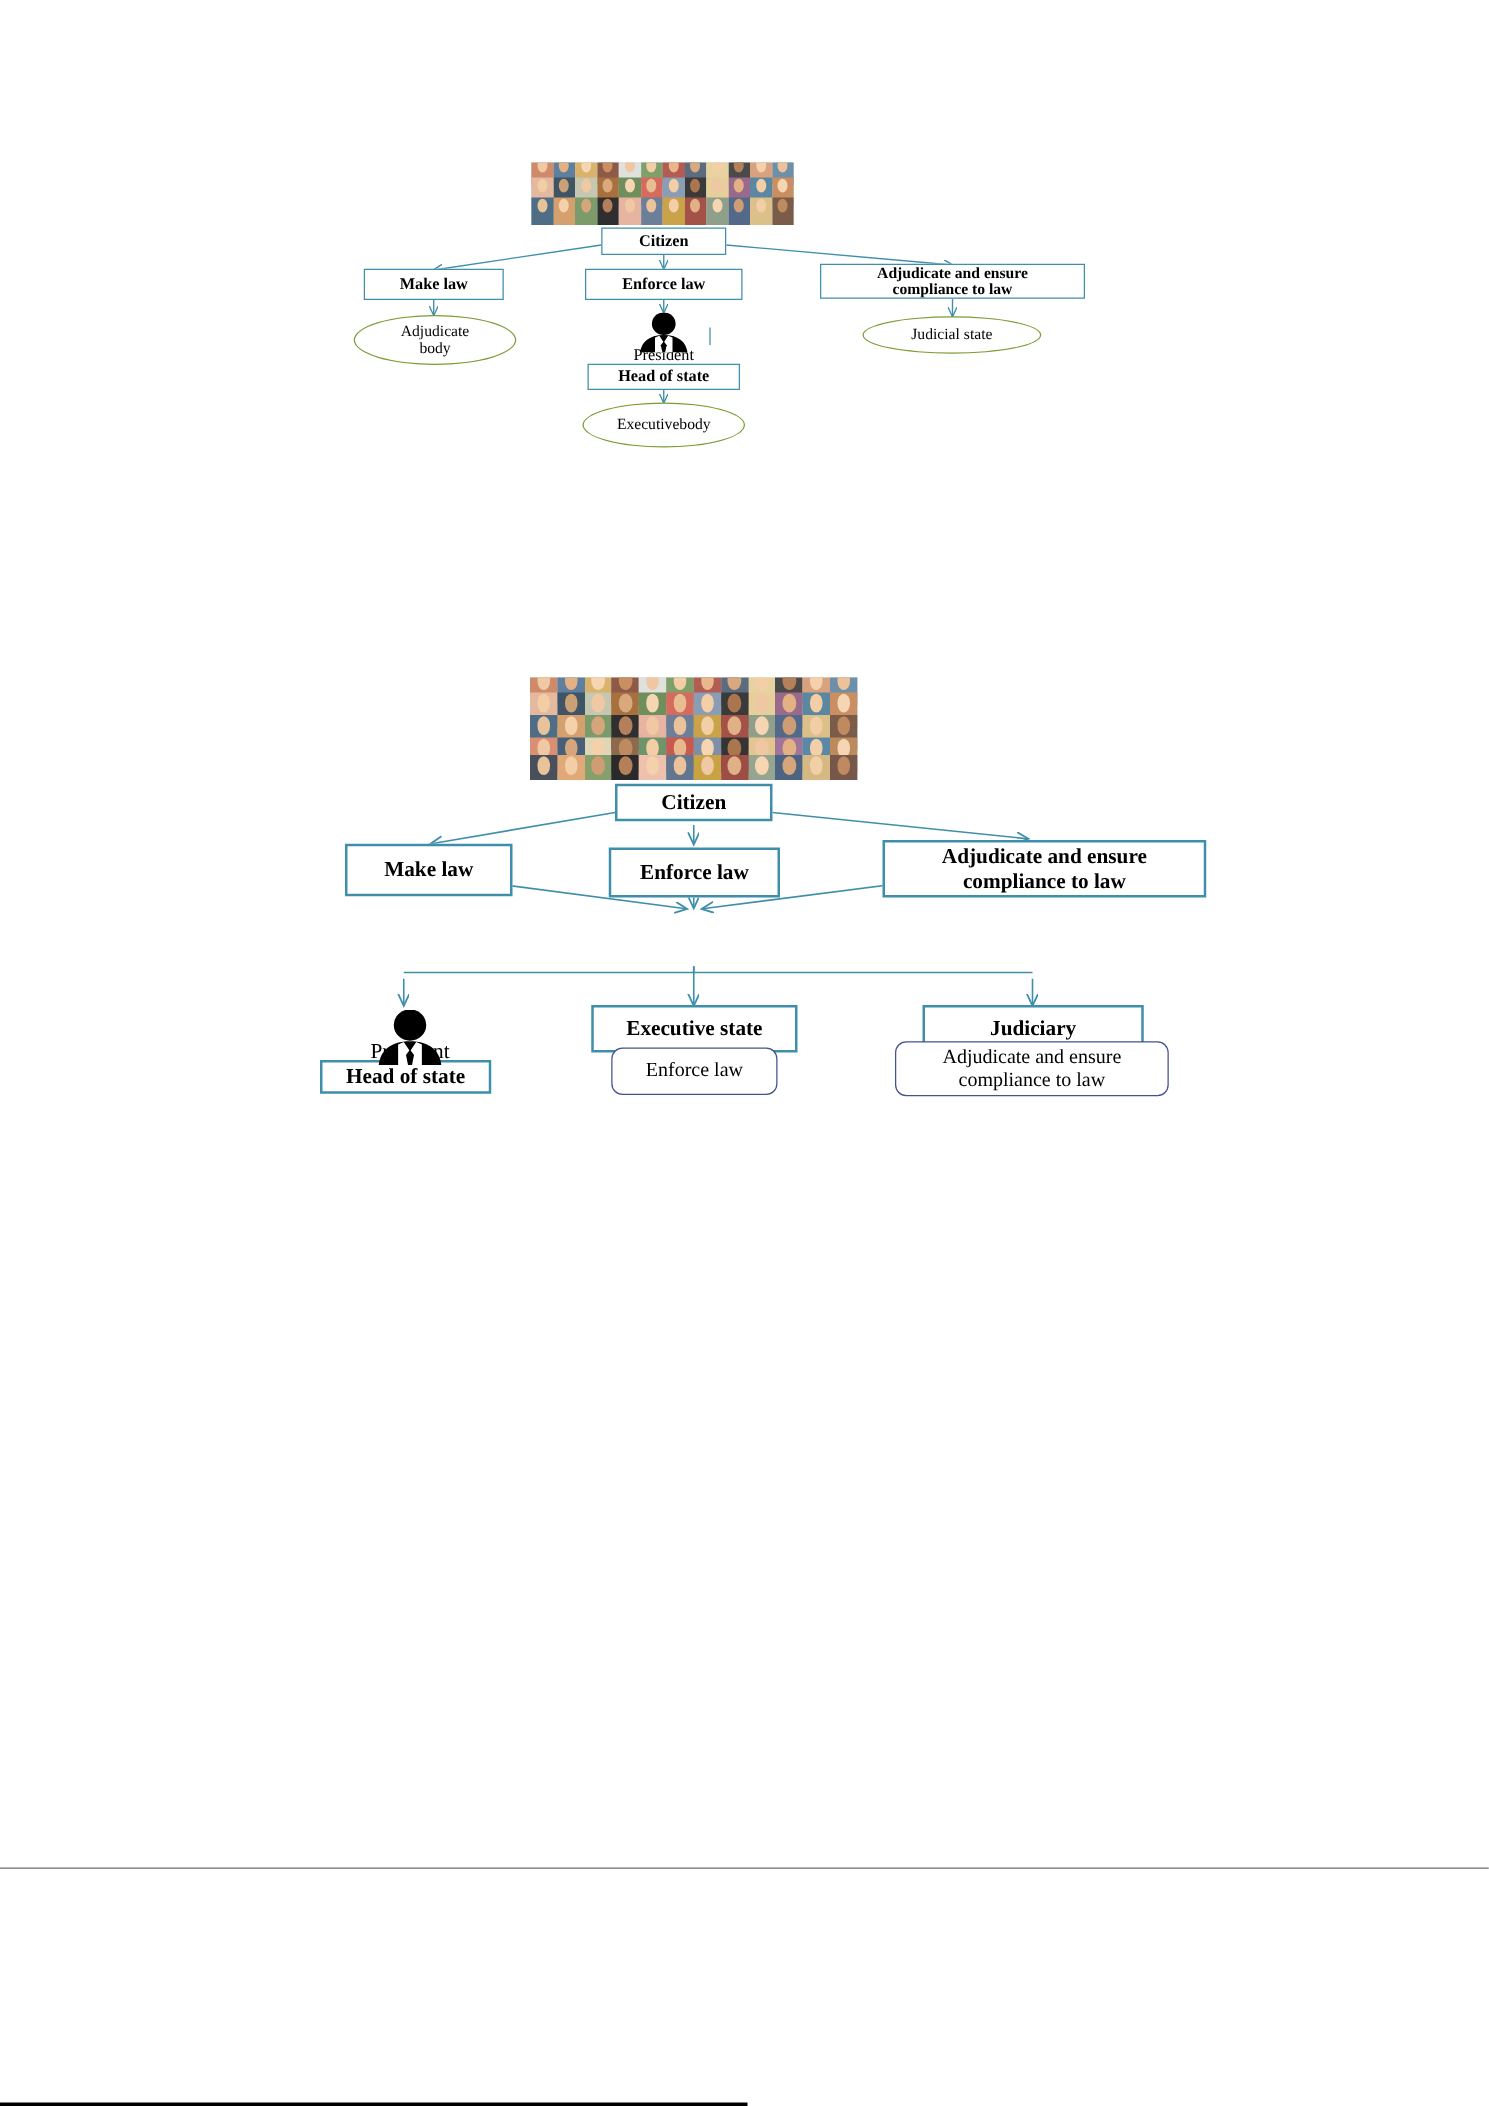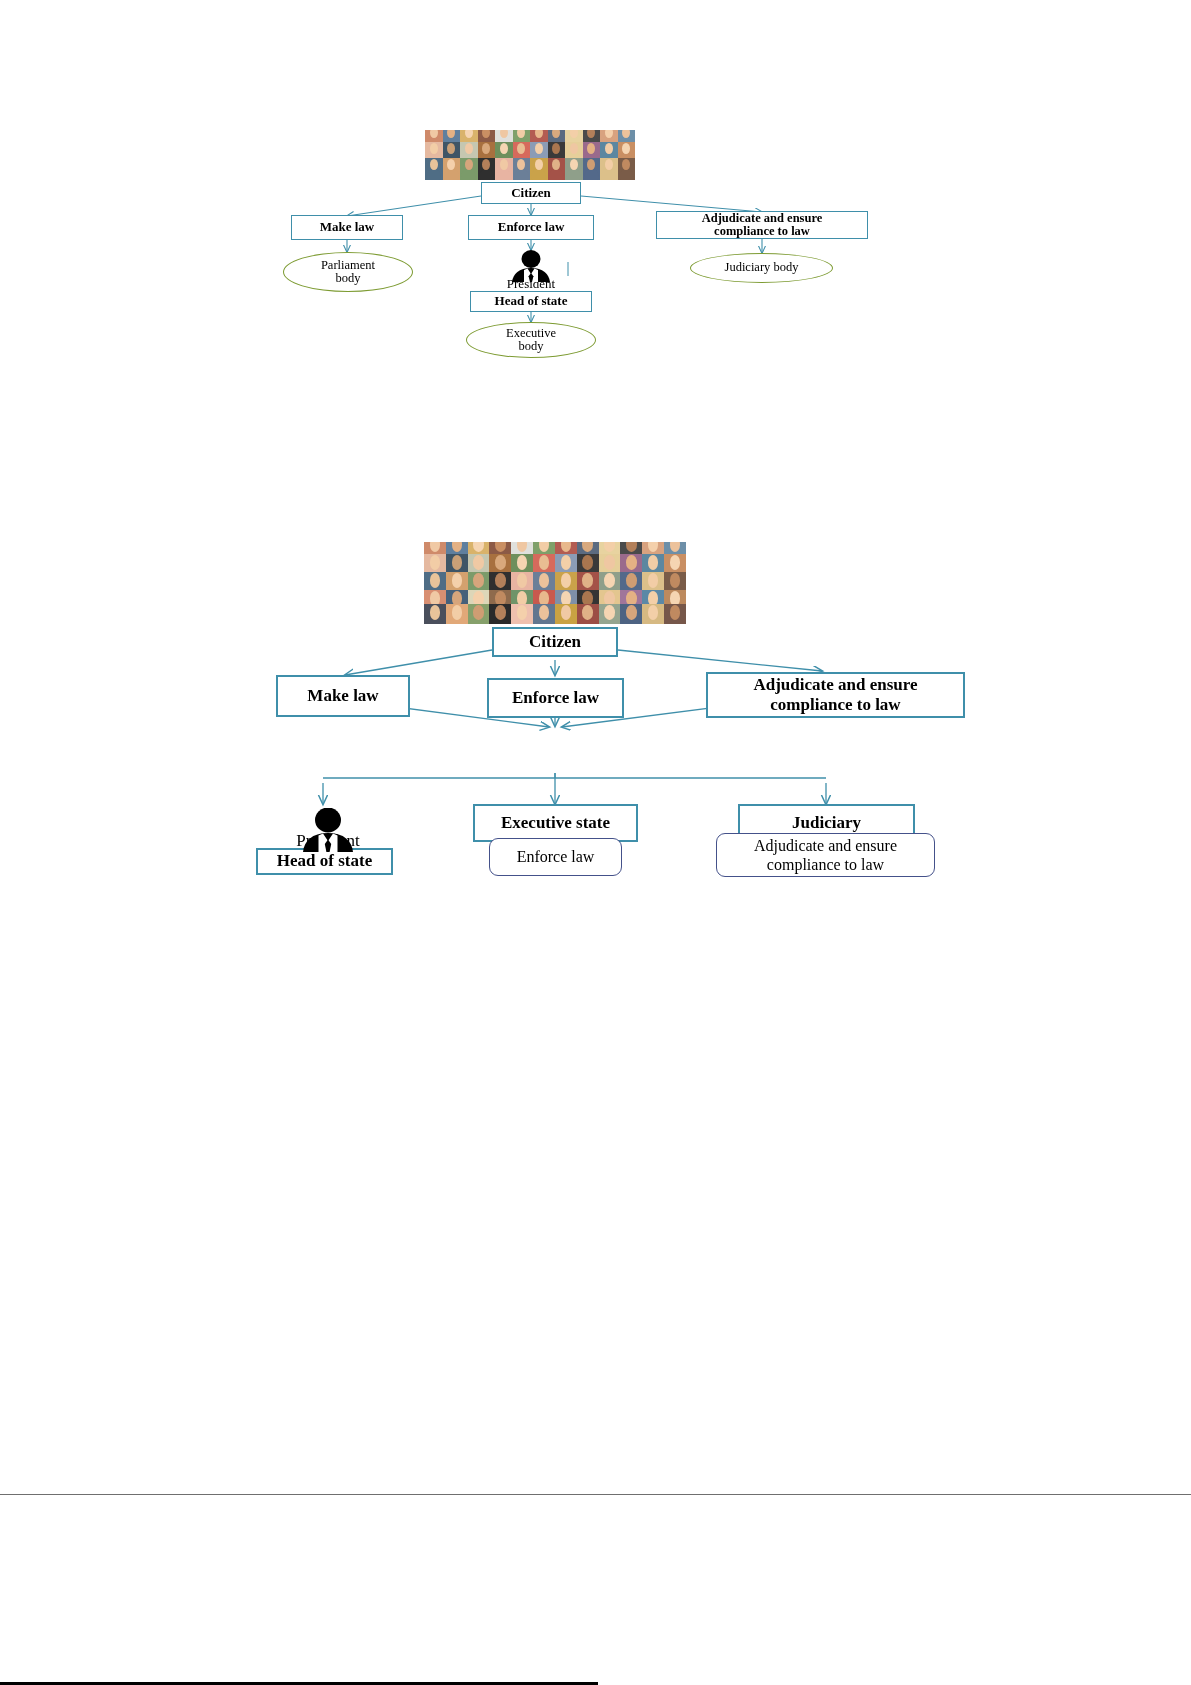--- a/index.html
+++ b/index.html
@@ -219,46 +219,46 @@
     <div class="node box b" style="left:468px; top:215px; width:126px; height:25px; font-size:13px;">
       <span>Enforce law</span>
     </div>
 
     <div class="node box b" style="left:656px; top:211px; width:212px; height:28px; font-size:12.5px; flex-direction:column;">
       <span>Adjudicate and ensure</span>
       <span>compliance to law</span>
     </div>
 
     <div class="node ellipse reg" style="left:283px; top:252px; width:130px; height:40px; font-size:12.5px; flex-direction:column;">
-      <span>Parliament</span>
+      <span>Adjudicate</span>
       <span>body</span>
     </div>
 
     <div class="node ellipse reg" style="left:690px; top:253px; width:143px; height:30px; font-size:12.5px;">
-      <span>Judiciary body</span>
+      <span>Judicial state</span>
     </div>
 
     <div class="president" style="left:505px; top:250px; width:52px; height:32px;">
       <svg width="52" height="32" viewBox="0 0 52 32">
         <ellipse cx="26" cy="9" rx="9.5" ry="9" fill="#000000"></ellipse>
         <path d="M26 18 C14 18 8 24 7 32 L45 32 C44 24 38 18 26 18 Z" fill="#000000"></path>
         <path d="M22.5 18.5 L26 24 L29.5 18.5 L33 20 L33 32 L19 32 L19 20 Z" fill="#ffffff"></path>
         <path d="M26 23 L28.4 26.2 L27 32 L25 32 L23.6 26.2 Z" fill="#000000"></path>
       </svg>
     </div>
 
     <div class="node reg" style="left:481px; top:276px; width:100px; height:16px; font-size:13px;">
       <span>President</span>
     </div>
 
     <div class="node box b" style="left:470px; top:291px; width:122px; height:21px; font-size:13px;">
       <span>Head of state</span>
     </div>
 
-    <div class="node ellipse reg" style="left:466px; top:322px; width:130px; height:36px; font-size:12.5px; flex-direction:column;">
+    <div class="node ellipse reg" style="left:466px; top:322px; width:130px; height:36px; font-size:12.5px; flex-direction:row;">
       <span>Executive</span>
       <span>body</span>
     </div>
   </div>
 
   <div class="fig" style="left:0; top:520px; width:1191px; height:400px;">
 
     <svg class="lines" width="1191" height="400" viewBox="0 0 1191 400">
       <defs>
         <marker id="ar2" markerWidth="10" markerHeight="10" refX="7" refY="3.5" orient="auto" markerUnits="strokeWidth">

